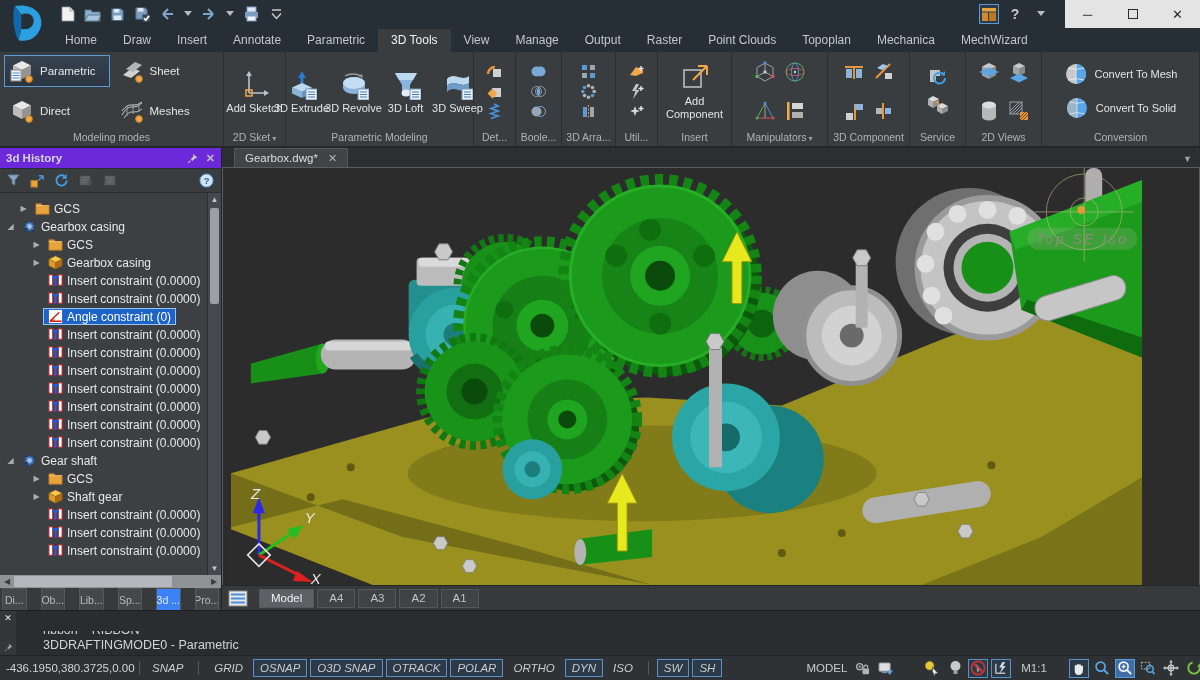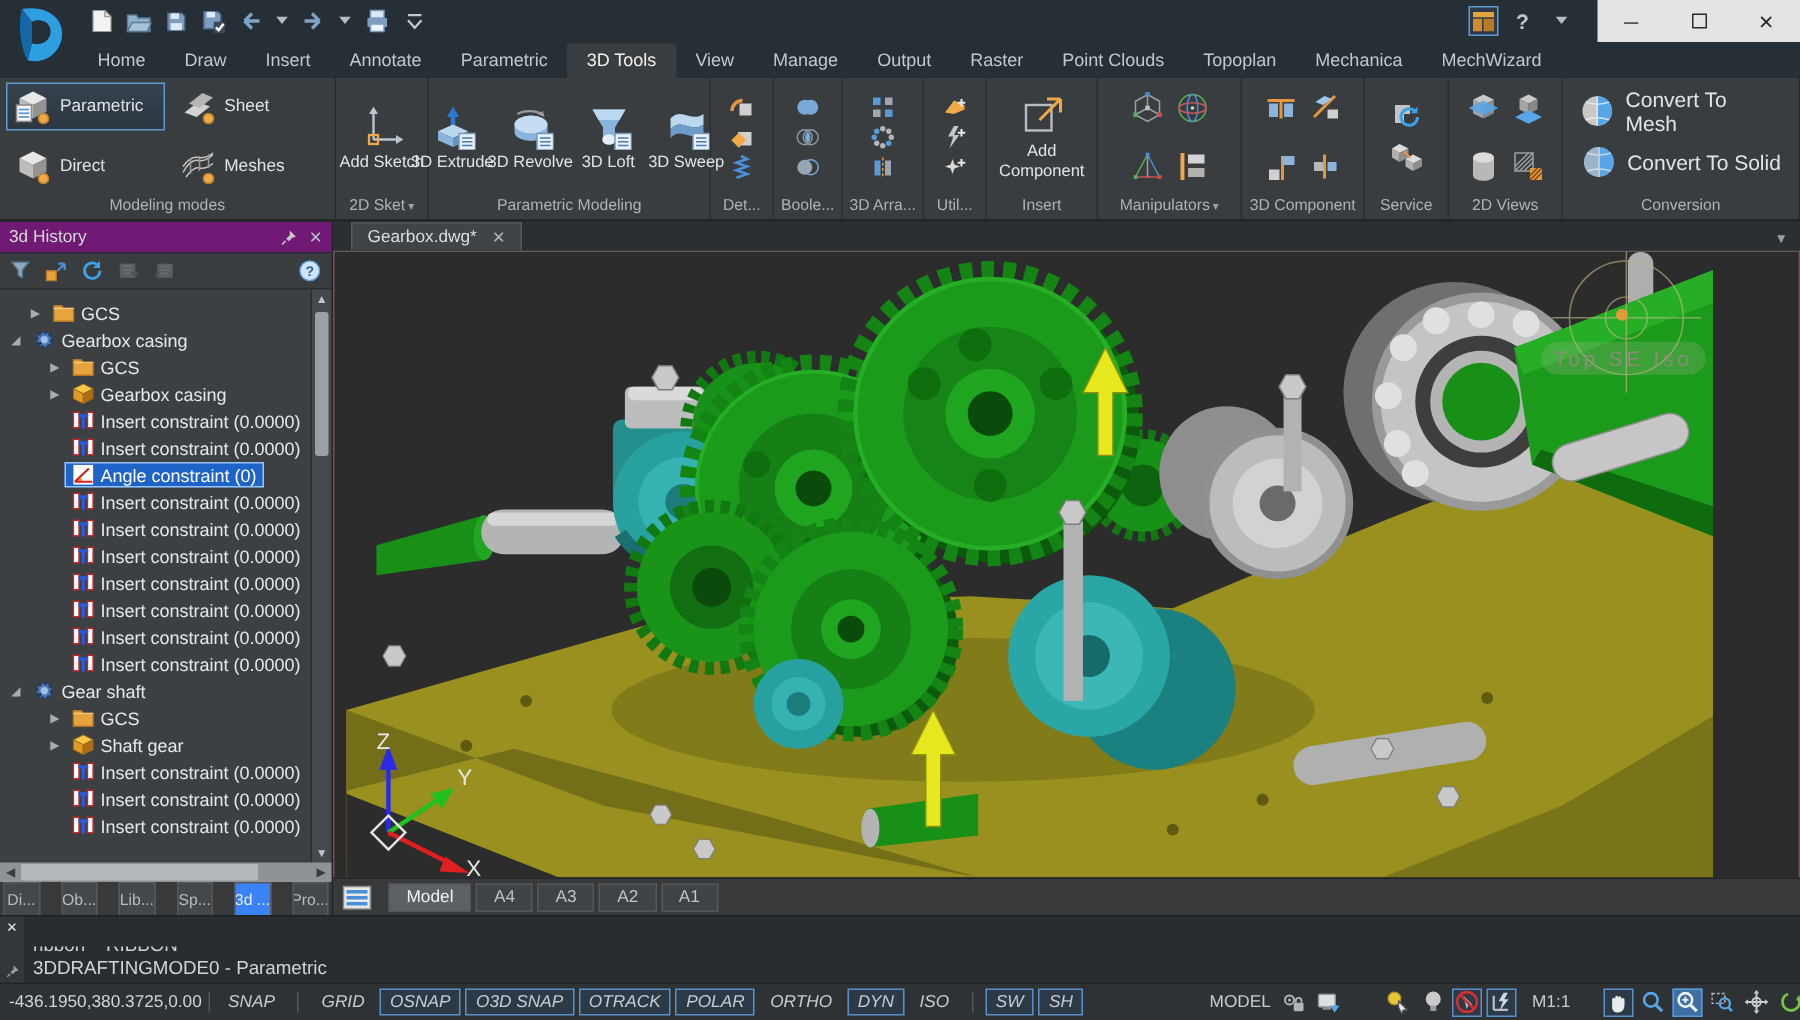--- a/index.html
+++ b/index.html
@@ -34,26 +34,26 @@
   .plabel-dd{font-size:8px;margin-left:2px;color:#9aa0a6;}
   .mmgrid{display:grid;grid-template-columns:1fr 1fr;gap:2px 4px;width:100%;padding:0 4px;}
   .mm-btn{display:flex;align-items:center;gap:6px;font-size:11.5px;color:#e2e4e6;padding:3px 5px;border:1px solid transparent;}
   .mm-btn.sel{border:1px solid #5a9bd5;background:linear-gradient(#36424d,#2b3641);}
   .bigbtn{width:50px;display:flex;flex-direction:column;align-items:center;font-size:11px;color:#e2e4e6;text-align:center;line-height:1.15;padding-top:2px;gap:2px;}
   .bigbtn .blabel{white-space:normal;width:58px;}
   .ministack{display:flex;flex-direction:column;gap:3px;align-items:center;}
   .mini{width:17px;height:17px;}
   .g22{display:grid;grid-template-columns:22px 22px;gap:4px 8px;}
   .convcol{display:flex;flex-direction:column;justify-content:center;}
-  .convrow{display:flex;align-items:center;gap:7px;font-size:14px;color:#e2e4e6;height:32px;padding:0 8px;}
+  .convrow{display:flex;align-items:center;gap:7px;font-size:11px;color:#e2e4e6;height:32px;padding:0 8px;}
 
   
   .main{display:flex;height:462px;}
   .sidepanel{width:222px;background:#3a3d40;border-right:1px solid #202325;display:flex;flex-direction:column;}
-  .sp-header{height:21px;display:flex;align-items:center;padding:0 6px;font-size:11.5px;color:#d4d6d8;background:#701a75;border-bottom:1px solid #2b2e30;}
+  .sp-header{height:21px;display:flex;align-items:center;padding:0 6px;font-size:11.5px;color:#d4d6d8;background:#6d28d9;border-bottom:1px solid #2b2e30;font-weight:bold;}
   .sp-header .sp-hicons{margin-left:auto;display:flex;gap:8px;align-items:center;color:#b8bcc0;font-size:11px;}
   .sp-toolbar{height:24px;display:flex;align-items:center;gap:8px;padding:0 6px;border-bottom:1px solid #2b2e30;}
   .sp-toolbar .ti{width:16px;height:16px;}
   .sp-toolbar .ti.disabled{opacity:.4;}
   .sp-toolbar .ti.last{margin-left:auto;}
   .treewrap{flex:1;display:flex;overflow:hidden;}
   .tree{flex:1;padding-top:6px;overflow:hidden;background:#3d4043;}
   .tree-row{height:18px;display:flex;align-items:center;font-size:12px;color:#e6e8ea;white-space:nowrap;}
   .tr-exp{width:13px;flex:0 0 auto;font-size:8px;color:#a8adb2;text-align:center;}
   .tr-inner{display:flex;align-items:flex-end;gap:4px;padding:0 4px;height:17px;border:1px solid transparent;}
@@ -70,34 +70,34 @@
   .panel-tabs{height:22px;display:flex;gap:14px;padding:0 2px 0;background:#37393b;}
   .ptab{flex:1;font-size:10.5px;color:#b8bcc0;background:#45484b;border:1px solid #55585b;border-bottom:none;display:flex;align-items:center;justify-content:center;white-space:nowrap;overflow:hidden;}
   .ptab.active{background:#3b82f6;color:#e8eaec;}
 
   
   .docarea{flex:1;display:flex;flex-direction:column;min-width:0;}
   .doctabs{height:19px;background:#2c2f31;display:flex;align-items:flex-end;padding-left:12px;position:relative;}
   .doctab{height:19px;background:#404446;display:flex;align-items:center;gap:10px;padding:0 10px;font-size:11.5px;color:#dcdee0;border:1px solid #55585b;border-bottom:none;}
   .doctab .x{color:#b0b4b8;font-size:11px;}
   .doctabs .fold{position:absolute;right:8px;bottom:3px;color:#9aa0a6;font-size:9px;}
-  .viewport{flex:1;border:1px solid #5a5e62;border-bottom:none;background:#7f1d1d;min-height:0;}
+  .viewport{flex:1;border:1px solid #5a5e62;border-bottom:none;background:#6d28d9;min-height:0;font-style:italic;}
   .viewport svg{display:block;}
 
   .layoutbar{height:25px;background:#37393b;display:flex;align-items:center;gap:3px;padding:0 6px;border-top:1px solid #24272a;}
   .lb-icon{width:20px;height:17px;margin-right:8px;}
   .ltab{height:19px;padding:0 11px;display:flex;align-items:center;font-size:11.5px;color:#c0c4c8;background:#404346;border:1px solid #55585b;}
   .ltab.active{background:#5d6165;color:#f0f2f4;}
 
   
   .cmdline{height:45px;background:#2a2d2f;border-top:1px solid #1e2123;display:flex;}
   .cmd-gutter{width:16px;background:#34373a;display:flex;flex-direction:column;align-items:center;justify-content:space-between;padding:3px 0;}
   .cmd-gutter .gx{color:#e8eaec;font-size:9px;line-height:9px;}
   .cmd-lines{flex:1;padding:0 6px;font-family:"DejaVu Sans Mono",monospace;font-size:12.5px;color:#d2d4d6;display:flex;flex-direction:column;justify-content:flex-end;padding-bottom:2px;}
-  .cmd-line{height:15px;line-height:15px;white-space:pre;}
+  .cmd-line{height:15px;line-height:15px;white-space:pre;margin-left:21px;}
   .cmd-line.clipped{height:7px;overflow:hidden;position:relative;}
   .cmd-line.clipped span{position:relative;top:-8px;display:block;}
 
   
   .statusbar{height:25px;background:#2f3234;border-top:1px solid #202325;display:flex;align-items:center;font-size:11.5px;color:#c8ccd0;padding:0 6px;}
   .sb-coords{min-width:128px;color:#d2d4d6;}
   .sb-sep{width:1px;height:14px;background:#55595e;margin:0 5px;flex:0 0 auto;}
   .sb-toggles{display:flex;align-items:center;gap:3px;}
   .toggle{padding:2px 6px;border:1px solid transparent;white-space:nowrap;font-style:italic;}
   .toggle.active{border-color:#5a8fc8;background:#2c3a48;}

